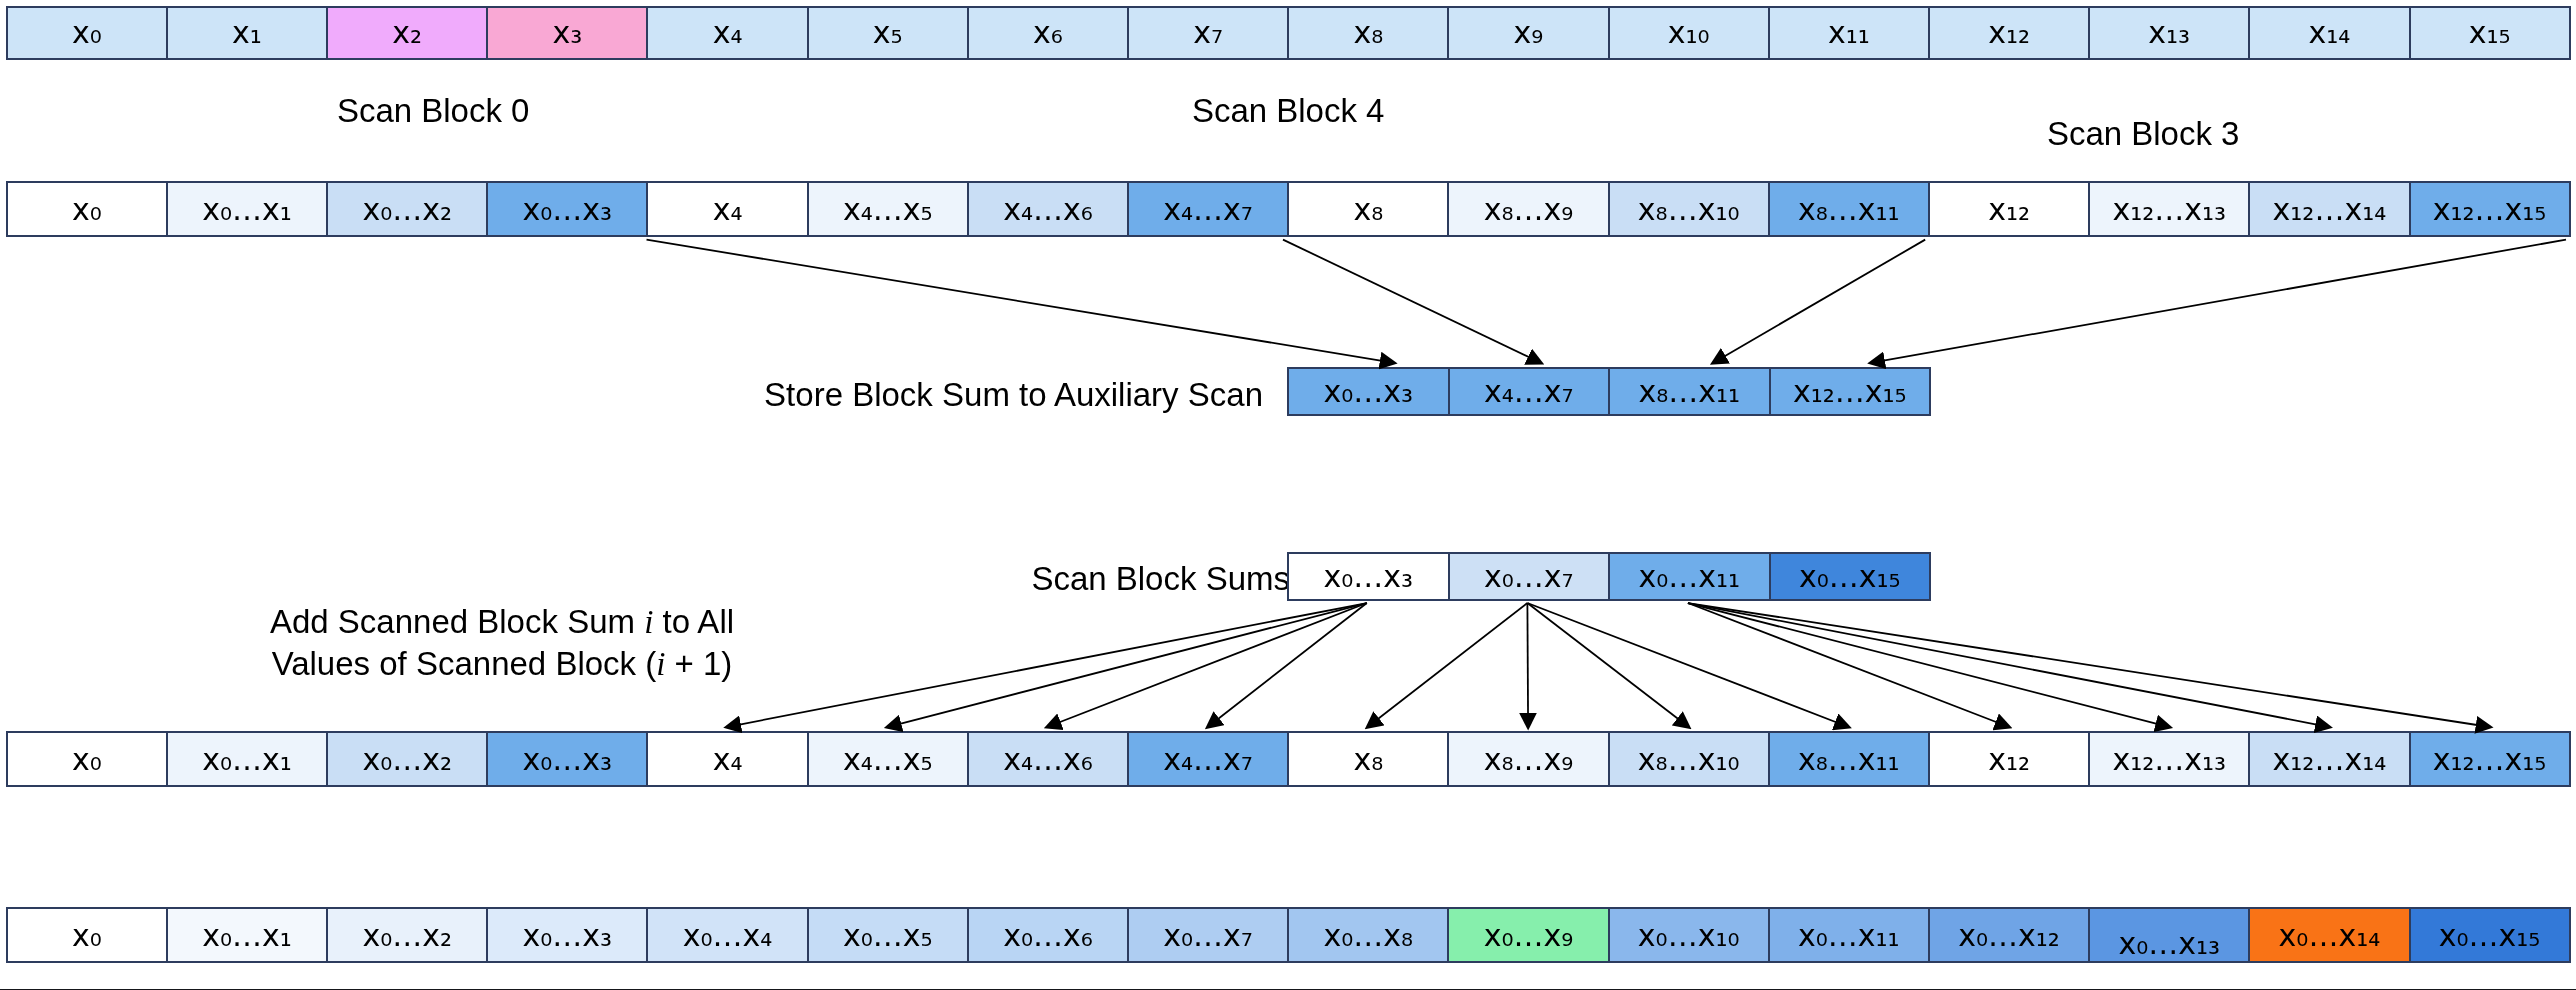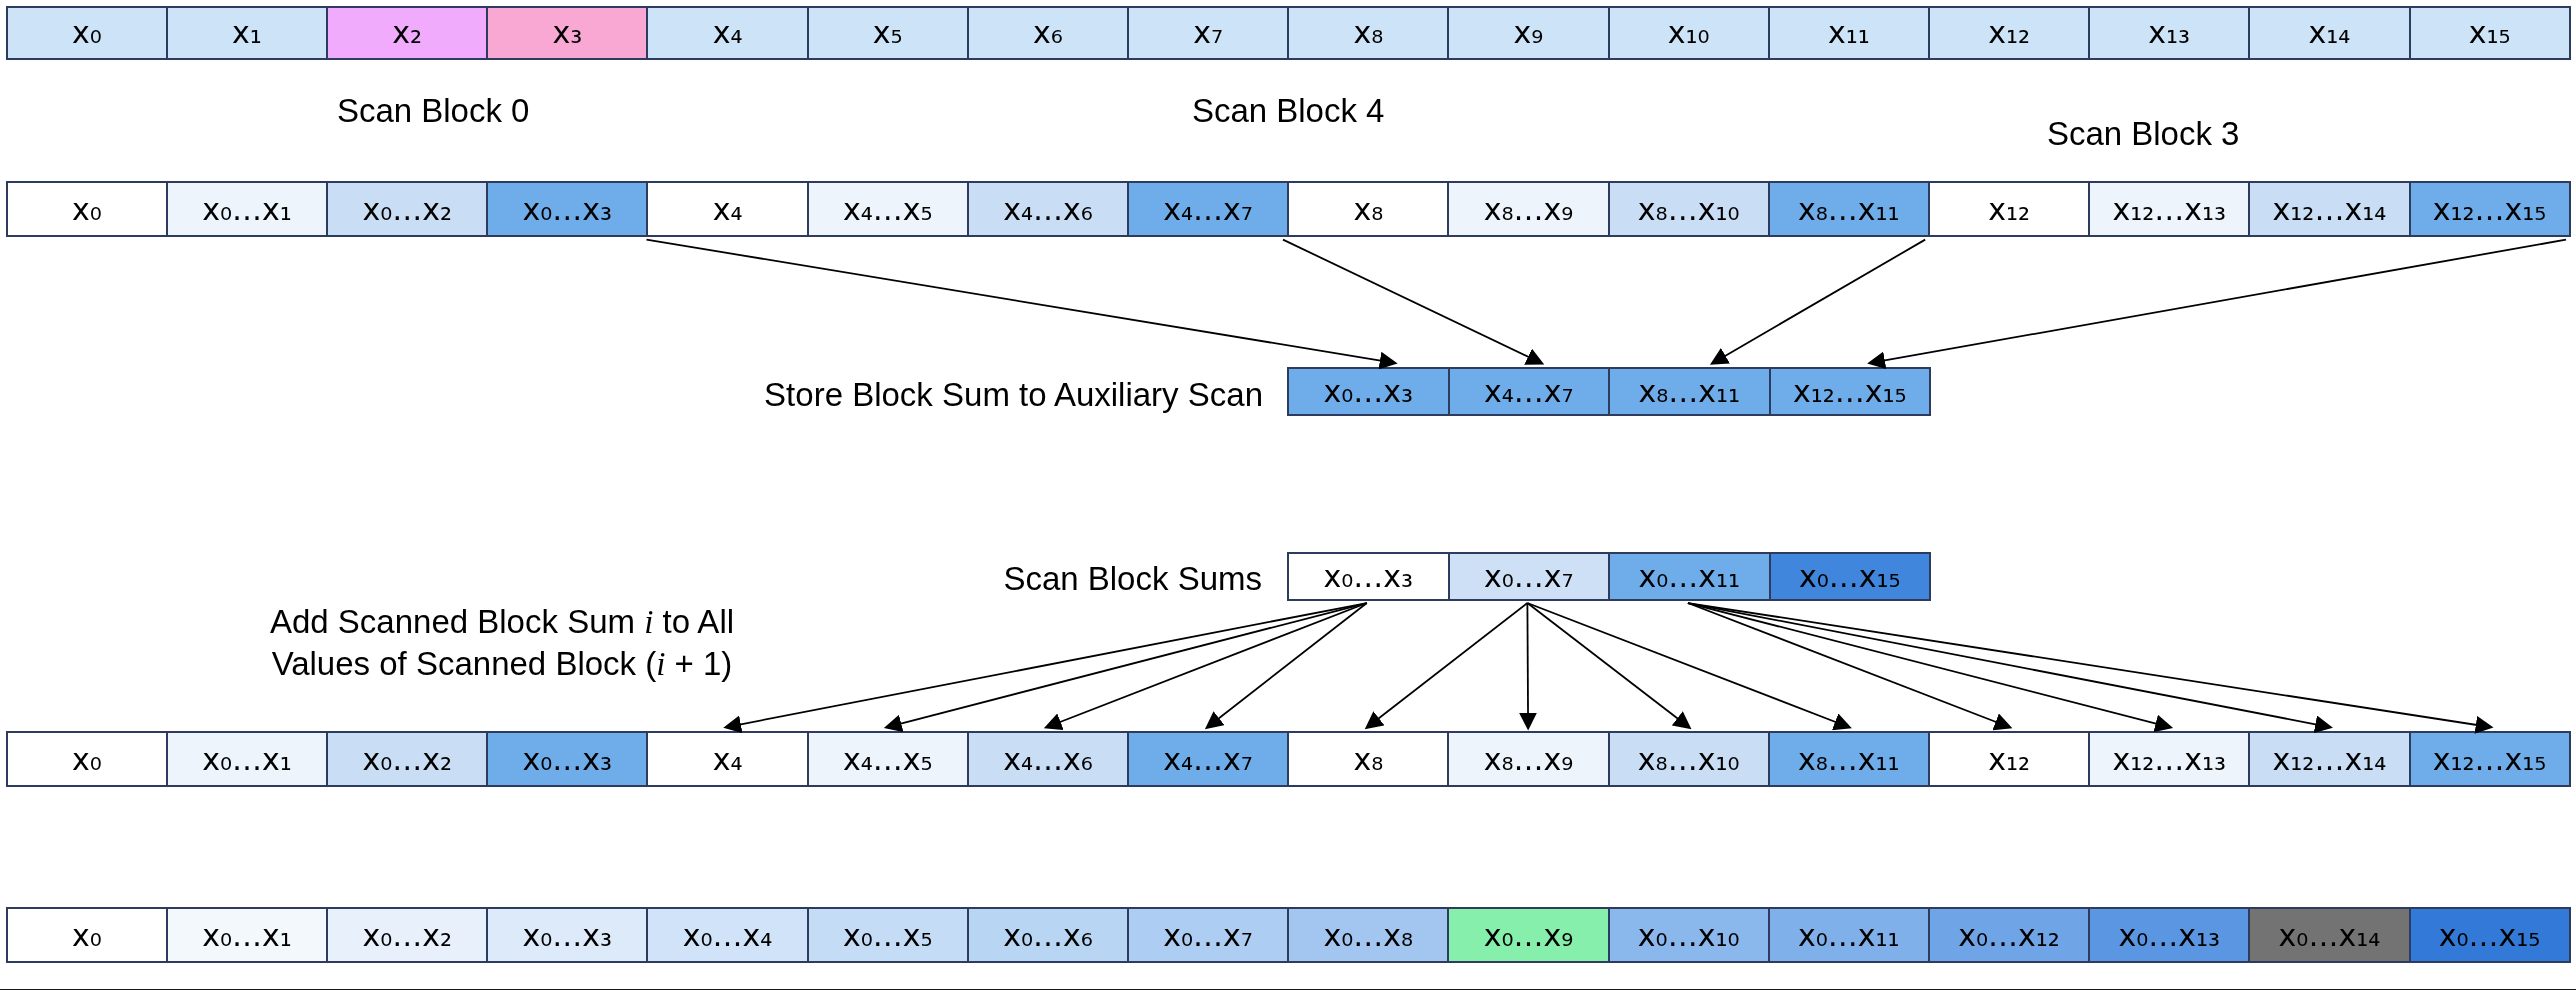--- a/index.html
+++ b/index.html
@@ -49,21 +49,21 @@
     font-size:33px;
   }
   .scan-labels div:nth-of-type(3) { transform:translateY(23px); }
 
   .side-label {
     position:absolute;
     font-size:33px;
     white-space:nowrap;
   }
   .store-label { top:376px; left:502px;  width:761px; text-align:right; }
-  .sums-label  { top:560px; left:788px; width:474px;  text-align:right; }
+  .sums-label  { top:560px; left:816px; width:474px;  text-align:right; }
 
   .add-note {
     position:absolute;
     left:108px; top:601px; width:788px;
     text-align:center;
     font-size:33px;
     line-height:1.28;
   }
   .math-var {
     font-family:"Liberation Serif", serif;
@@ -392,25 +392,25 @@
       </div>
 
       <div class="cell" style="background: rgb(127, 176, 234);">
         <span>x₀…x₁₁</span>
       </div>
 
       <div class="cell" style="background: rgb(111, 164, 230);">
         <span>x₀…x₁₂</span>
       </div>
 
-      <div class="cell" style="background: rgb(91, 150, 226);">
+      <div class="cell" style="background: rgb(91, 150, 226); align-items: flex-end;">
         <span>x₀…x₁₃</span>
       </div>
 
-      <div class="cell" style="background: #737373;">
+      <div class="cell" style="background: #f97316;">
         <span>x₀…x₁₄</span>
       </div>
 
       <div class="cell" style="background: rgb(51, 121, 216);">
         <span>x₀…x₁₅</span>
       </div>
     </div>
 
   <svg class="arrows" width="2576" height="991" viewBox="0 0 3594 1382">
     <defs>

